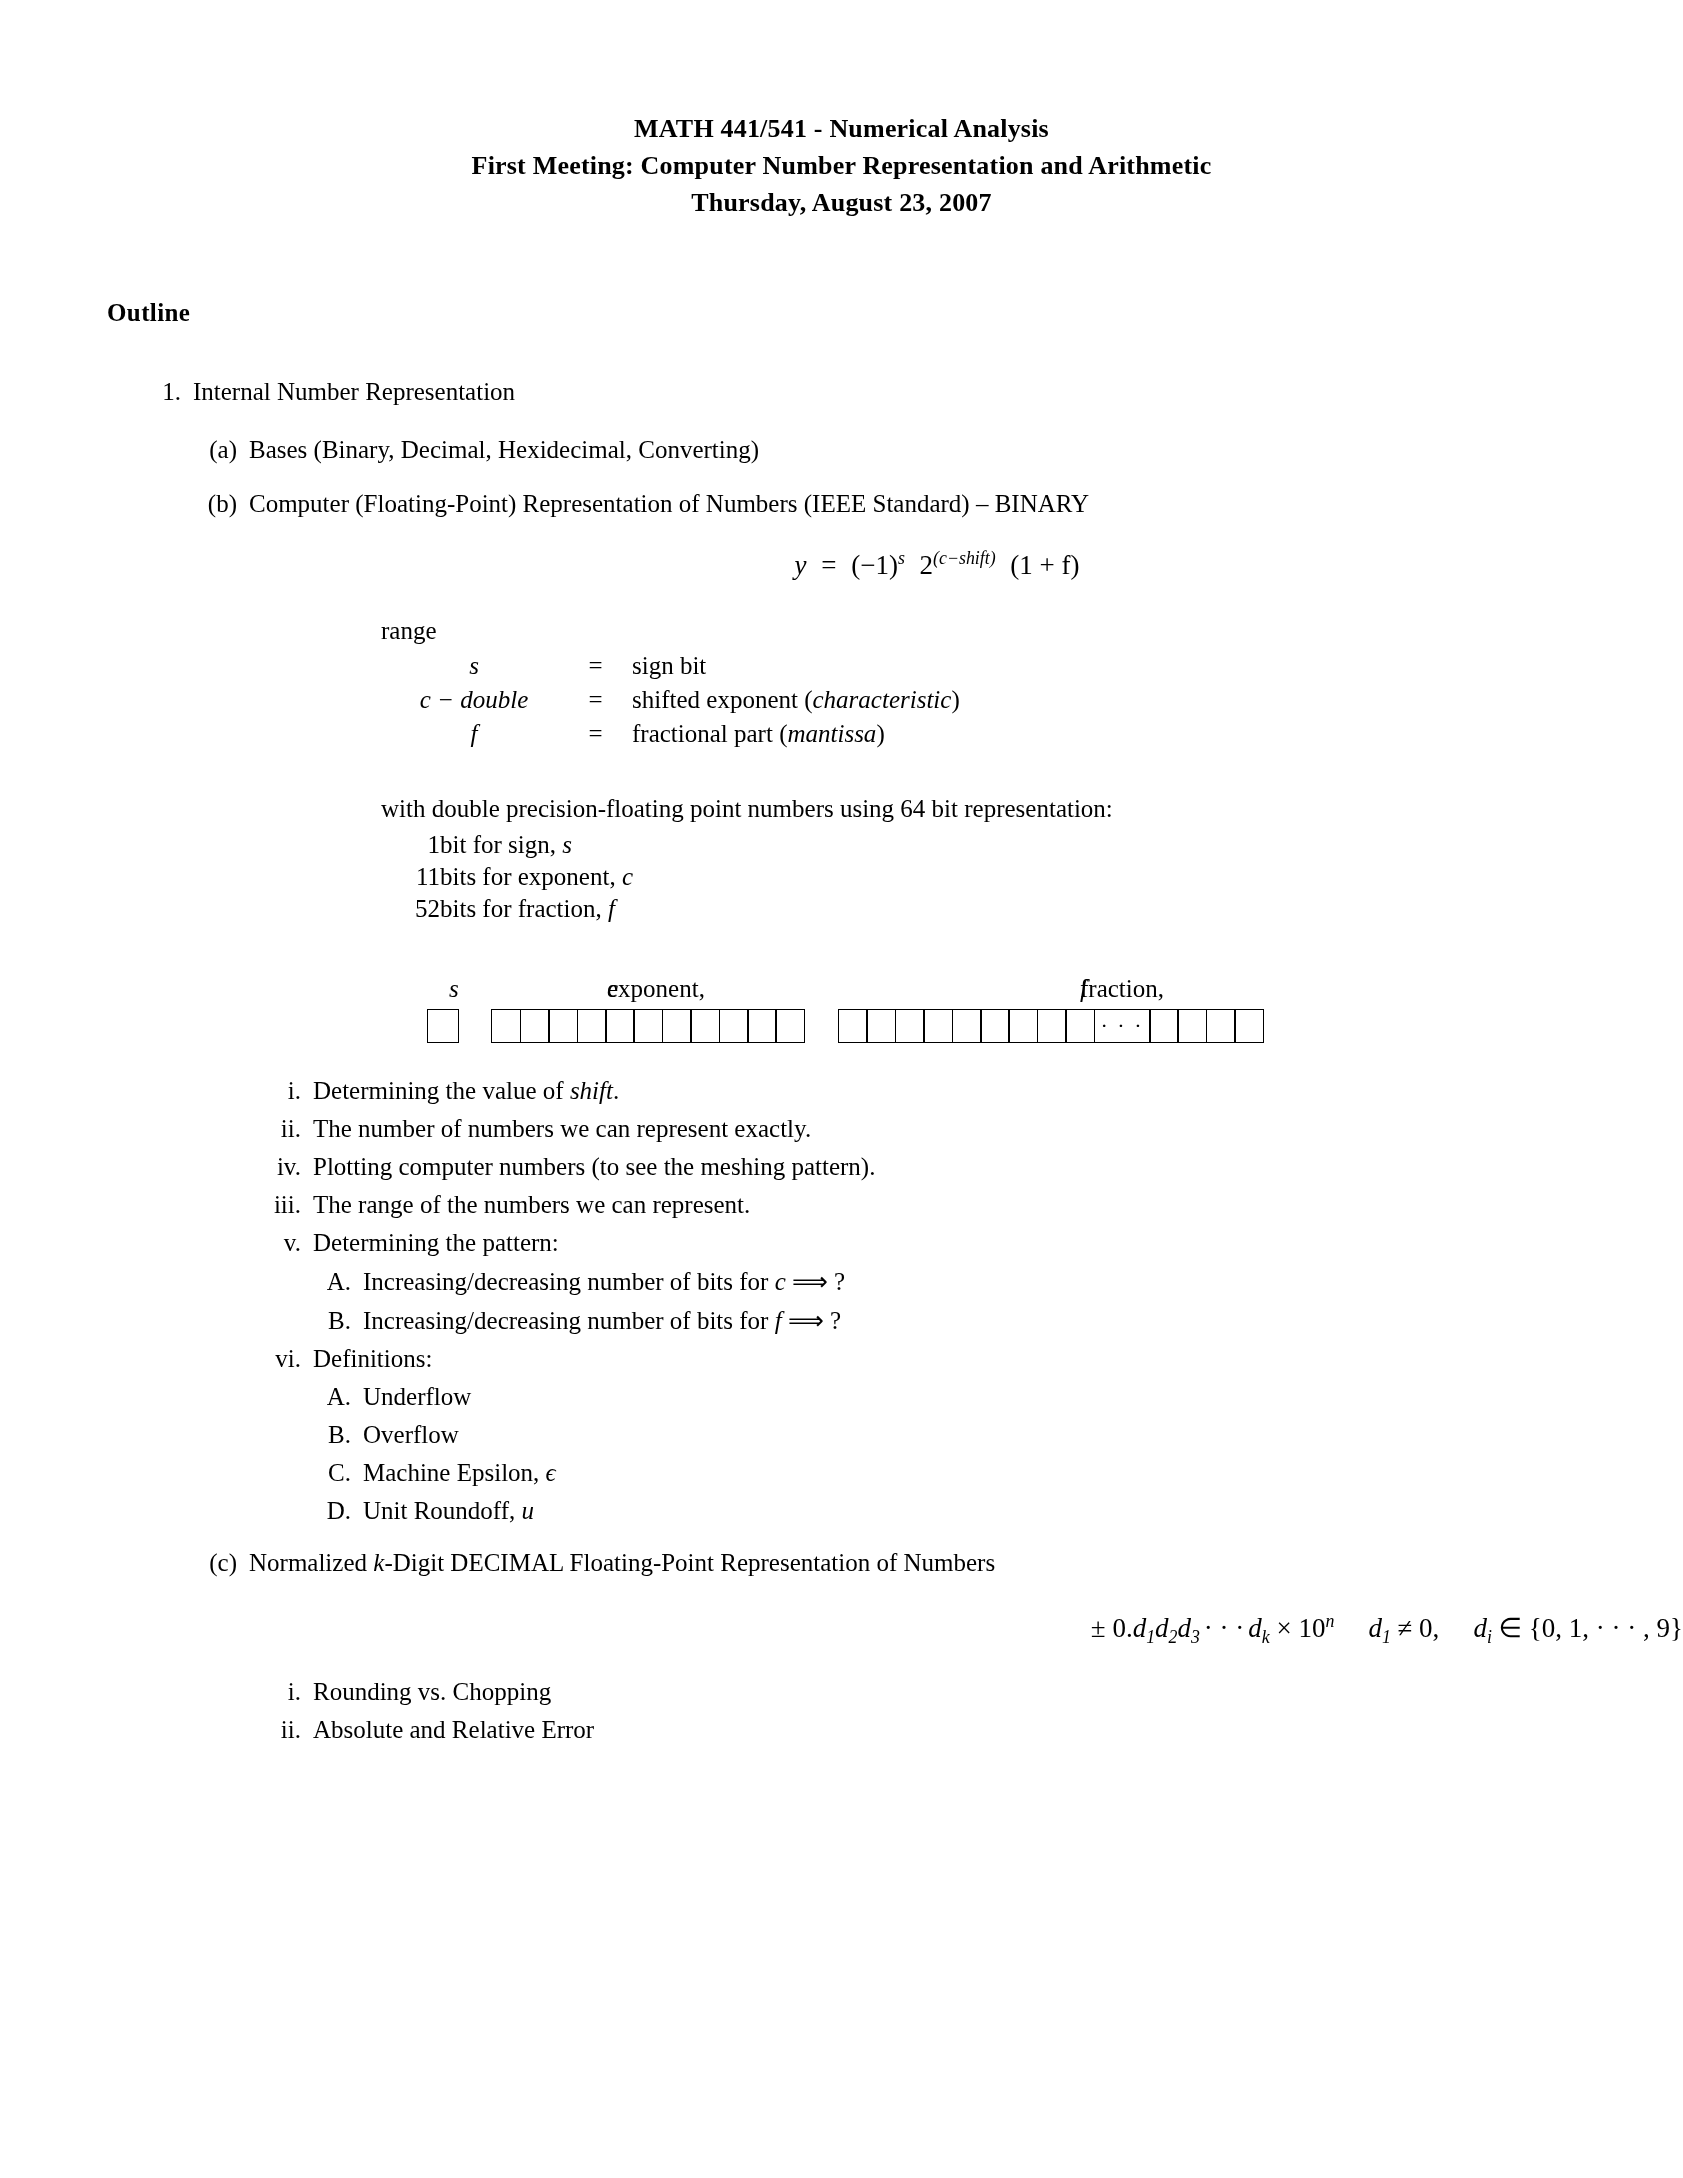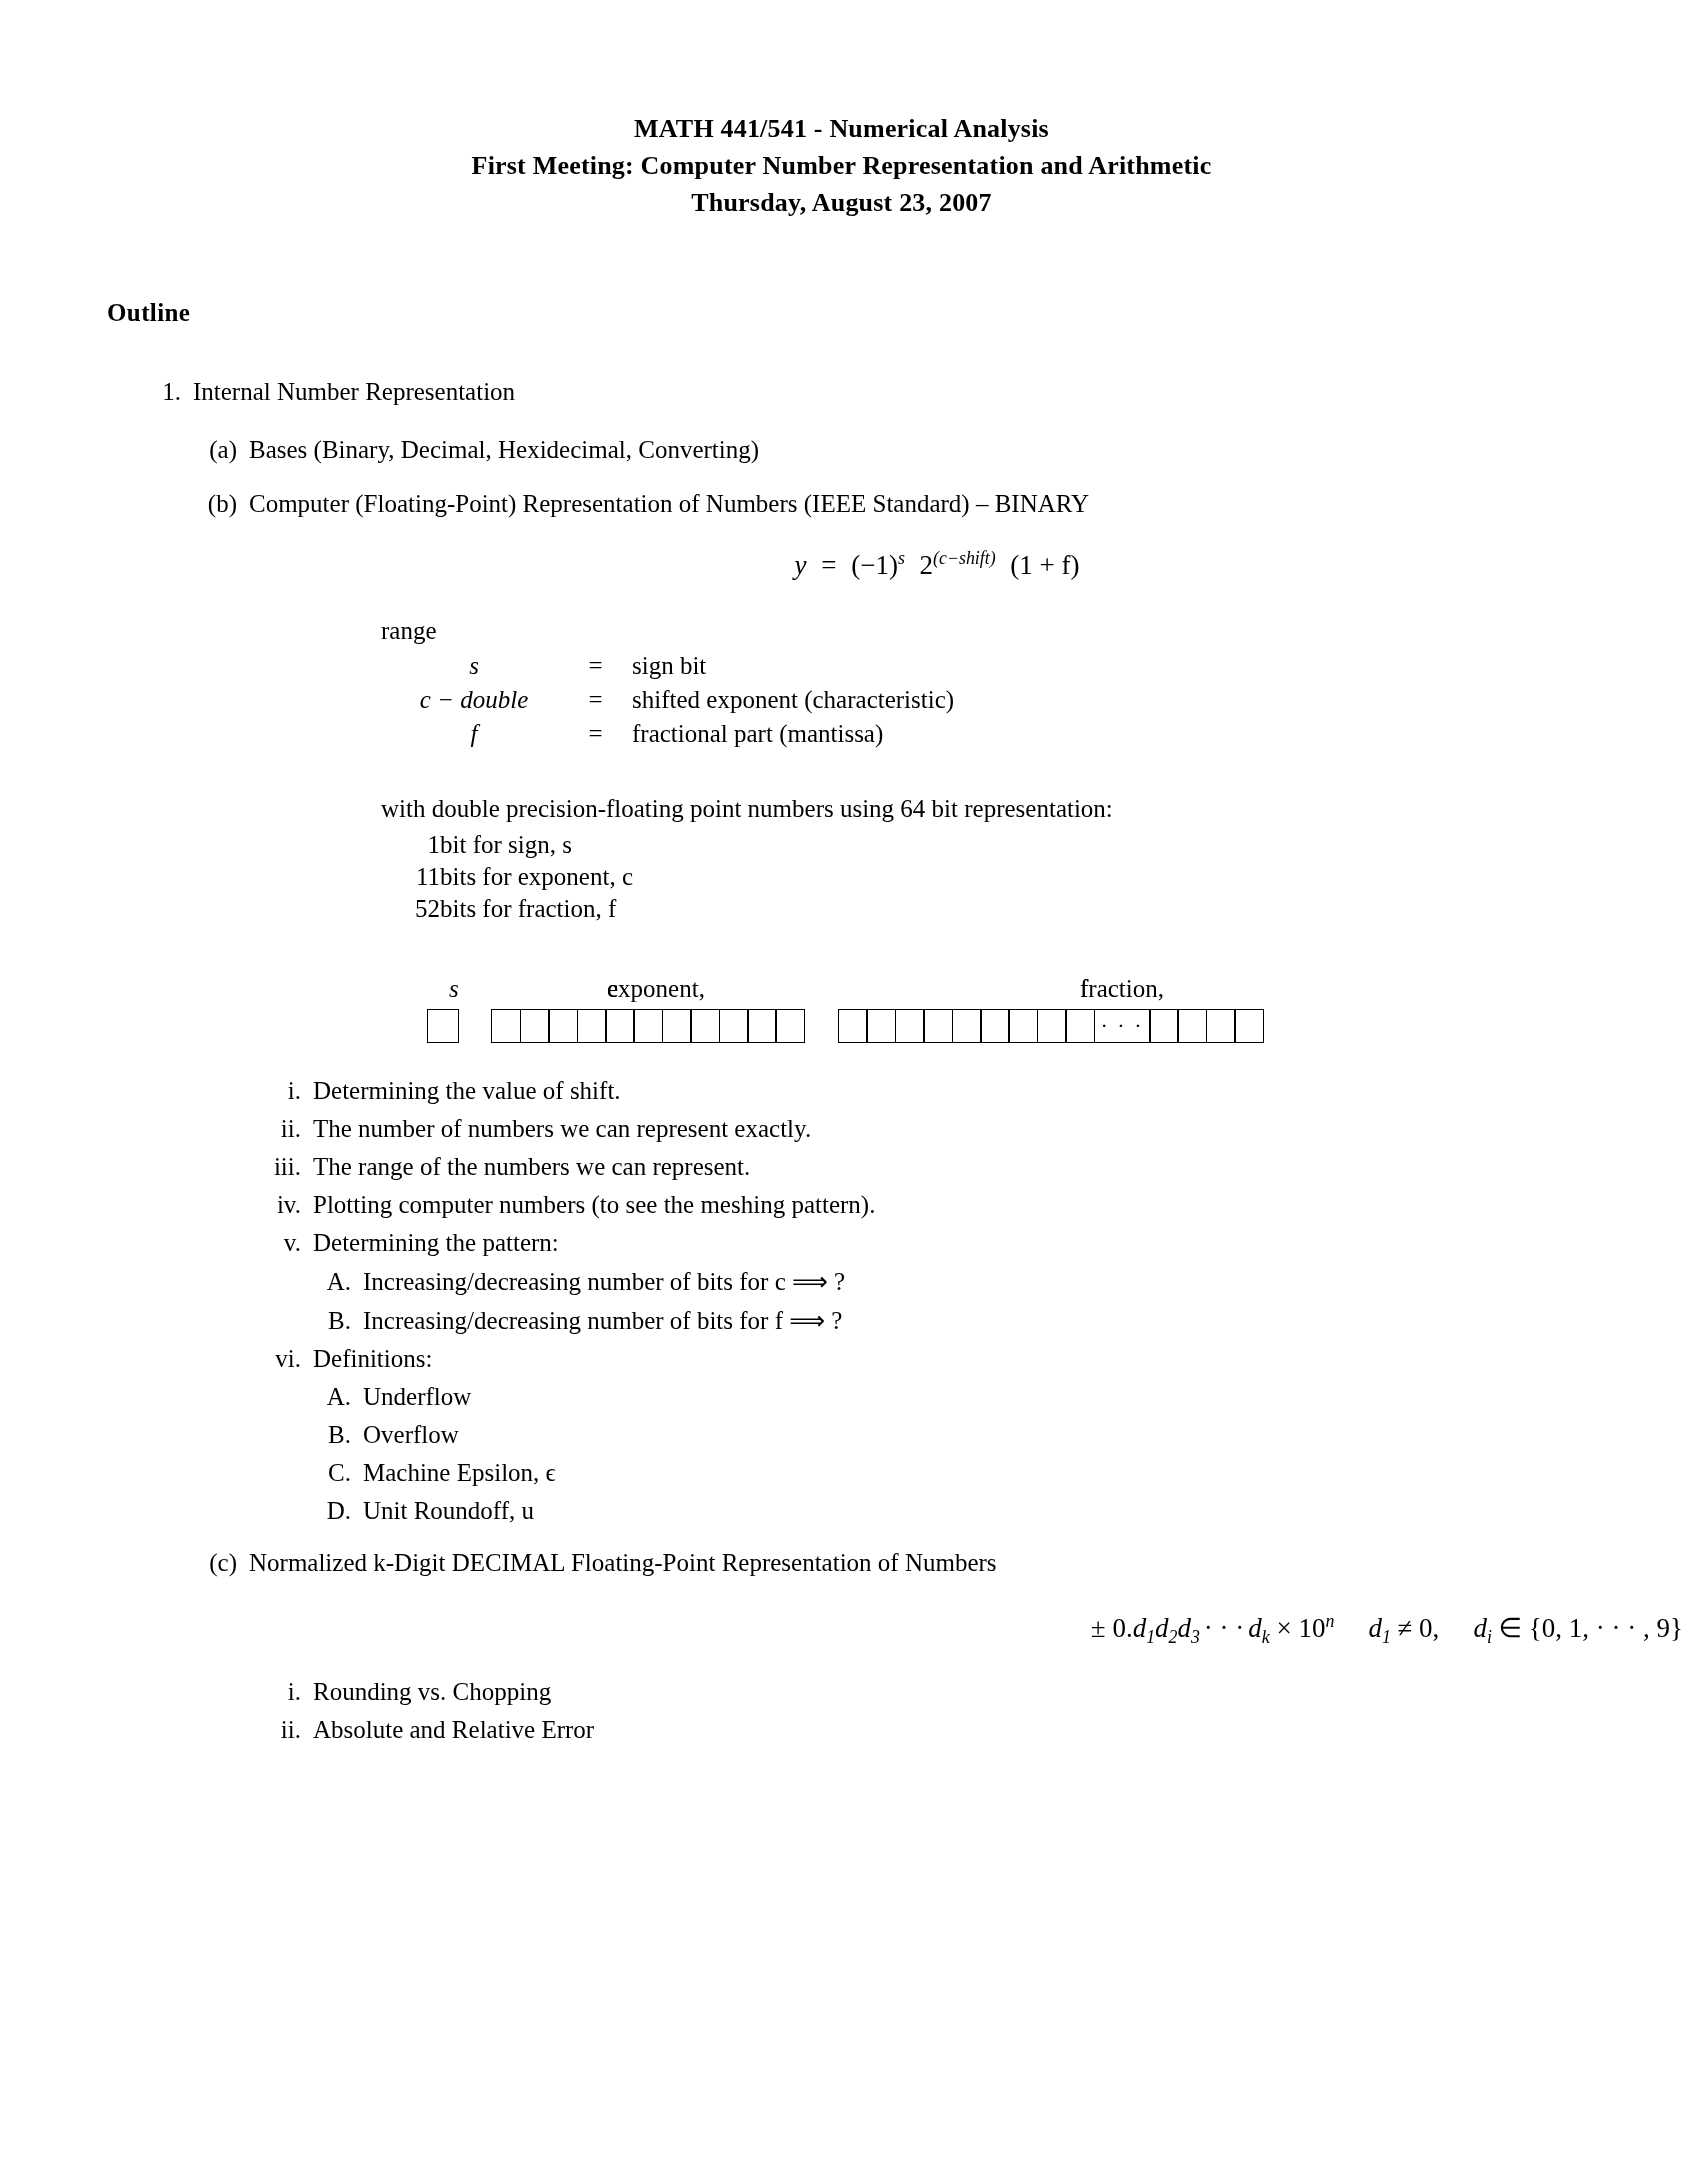--- a/index.html
+++ b/index.html
@@ -88,21 +88,21 @@
   .gap-sm { height: 16px; }
 
   
   .formula {
     text-align: center;
     margin-top: 30px;
     margin-bottom: 24px;
     font-size: 27px;
     font-family: "Liberation Serif", serif;
   }
-  .it { }
+  .it { font-style: italic; }
   .sup {
     font-size: 0.66em;
     vertical-align: super;
     font-style: italic;
   }
   .sub {
     font-size: 0.66em;
     vertical-align: sub;
     font-style: italic;
   }
@@ -356,26 +356,26 @@
         <div class="lvl3 roman-list">
           <div class="item-row">
             <div class="marker m-roman">i.</div>
             <div class="body-text"><span>Determining the value of </span><span class="it">shift</span><span>.</span></div>
           </div>
           <div class="item-row">
             <div class="marker m-roman">ii.</div>
             <div class="body-text">The number of numbers we can represent exactly.</div>
           </div>
           <div class="item-row">
+            <div class="marker m-roman">iv.</div>
+            <div class="body-text">Plotting computer numbers (to see the meshing pattern).</div>
+          </div>
+          <div class="item-row">
             <div class="marker m-roman">iii.</div>
             <div class="body-text">The range of the numbers we can represent.</div>
-          </div>
-          <div class="item-row">
-            <div class="marker m-roman">iv.</div>
-            <div class="body-text">Plotting computer numbers (to see the meshing pattern).</div>
           </div>
           <div class="item-row">
             <div class="marker m-roman">v.</div>
             <div class="body-text">Determining the pattern:</div>
           </div>
 
           <div class="lvl4">
             <div class="item-row">
               <div class="marker m-upper">A.</div>
               <div class="body-text"><span>Increasing/decreasing number of bits for </span><span class="it">c</span><span> ⟹ ?</span></div>

